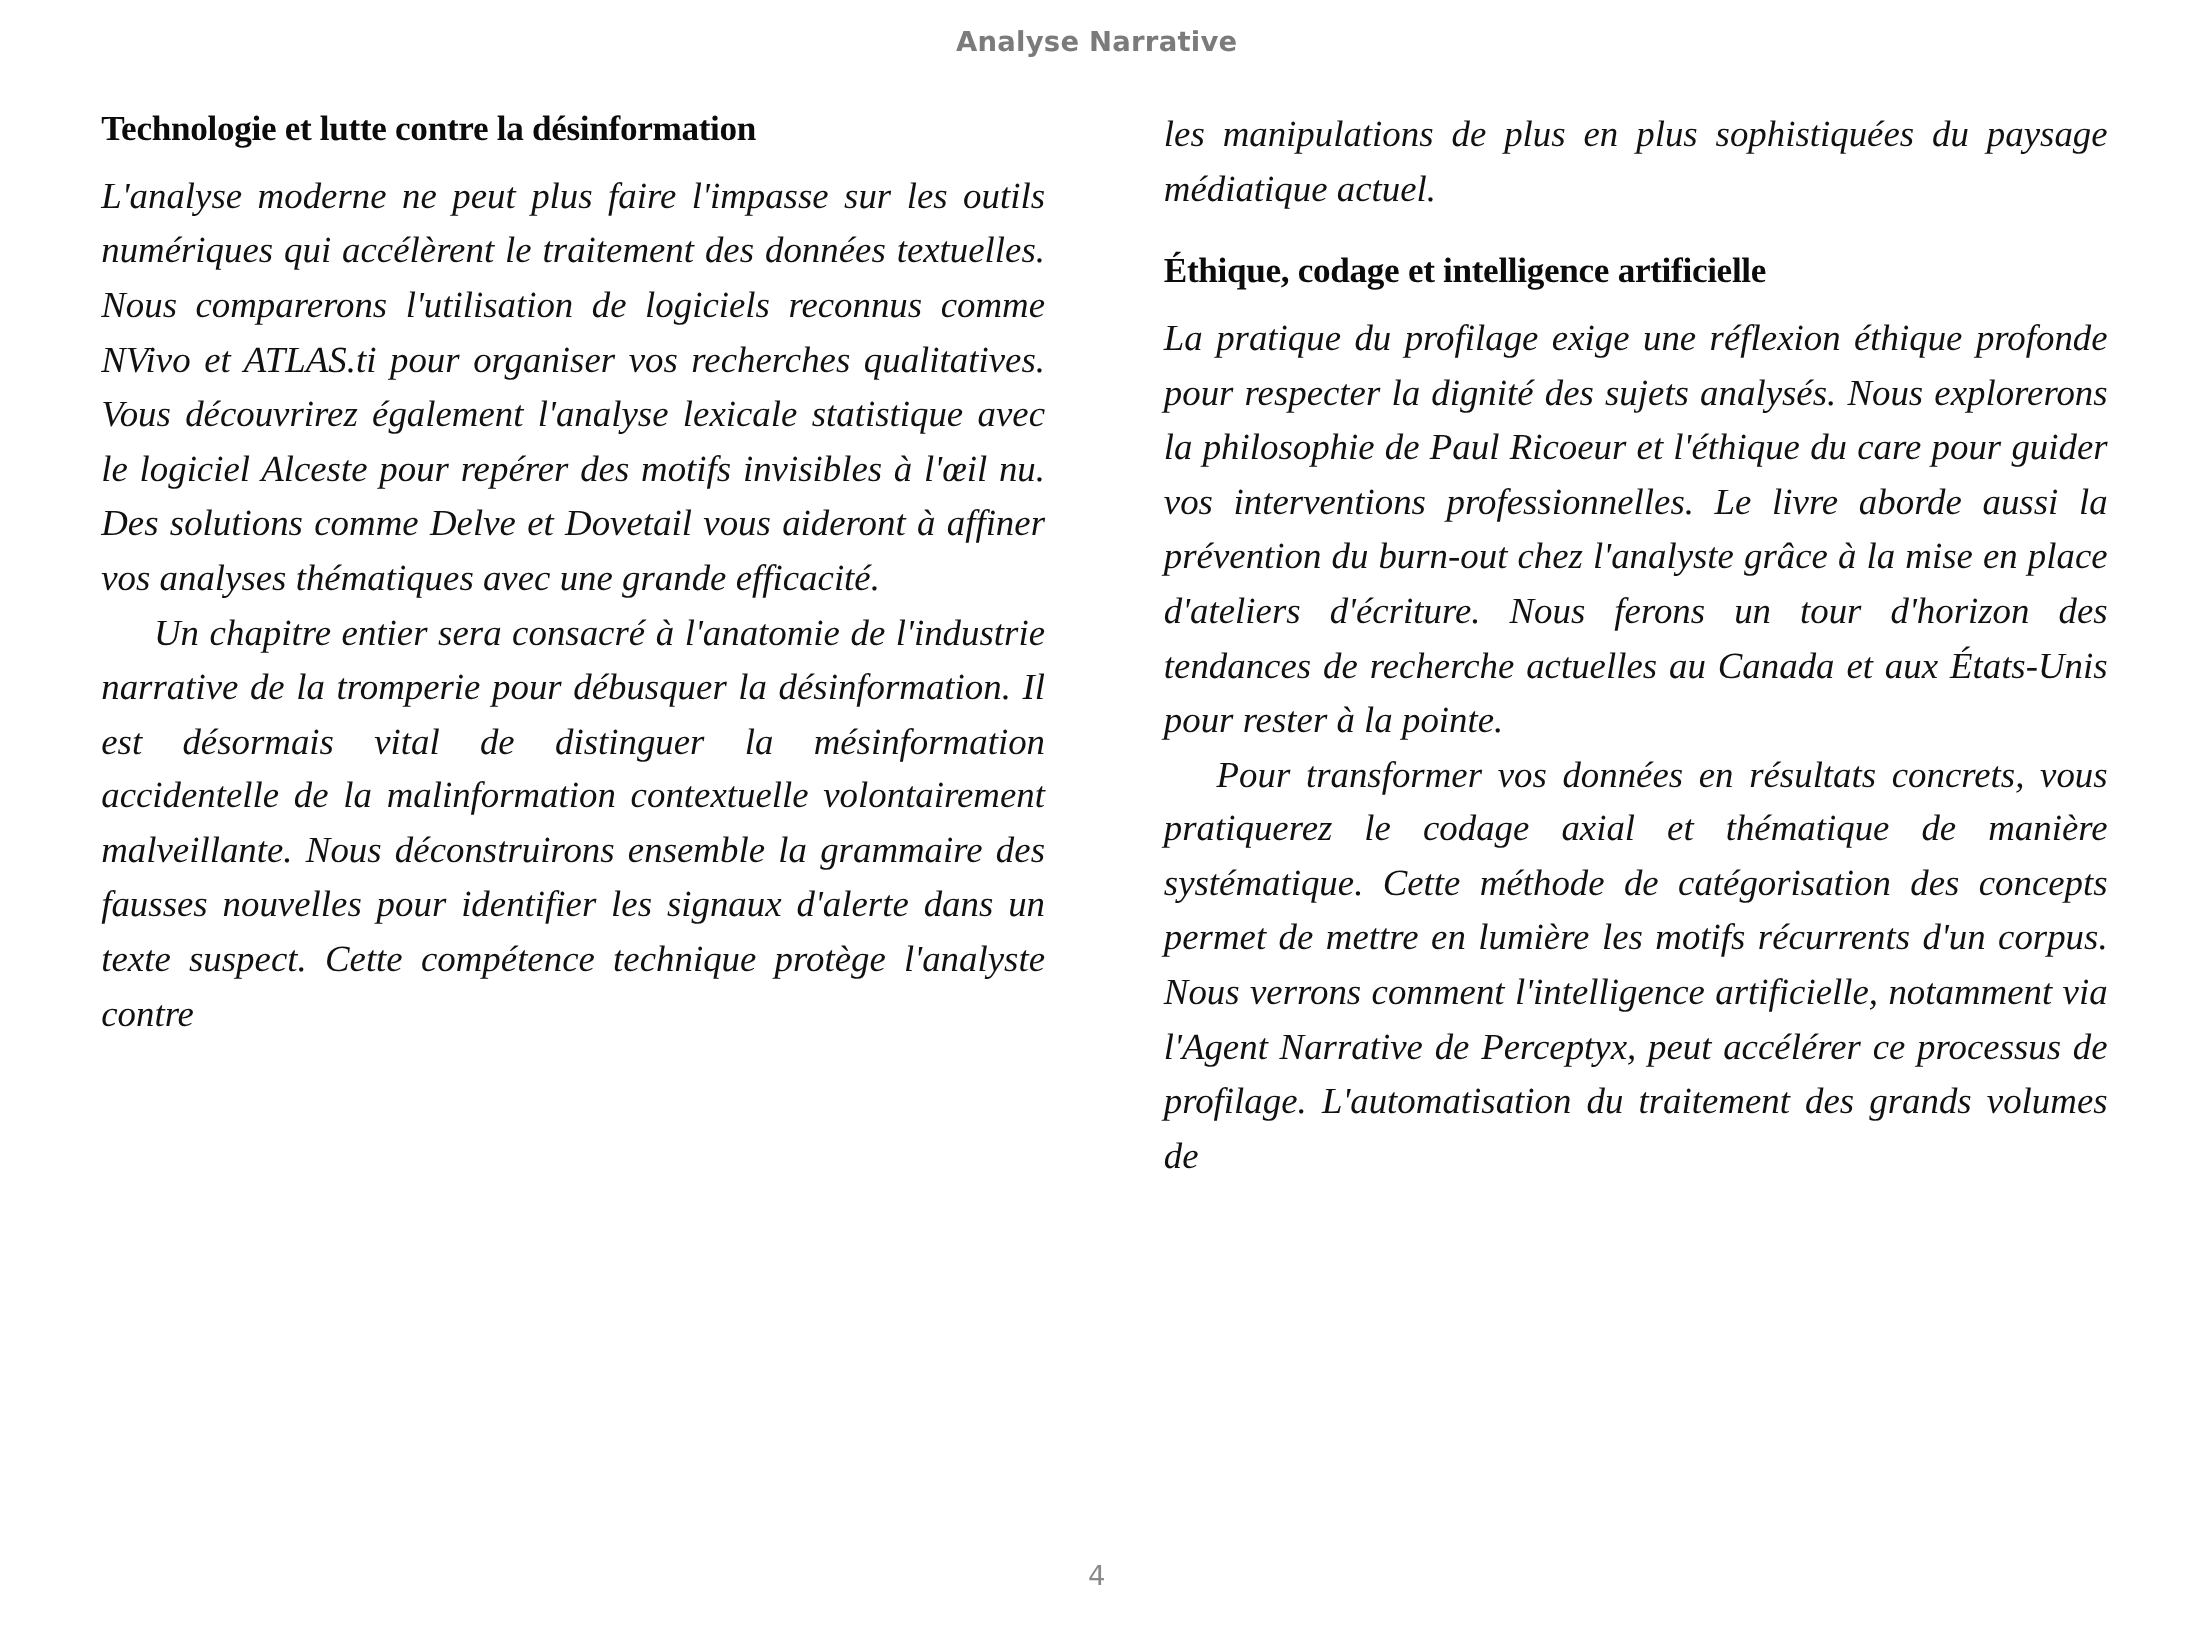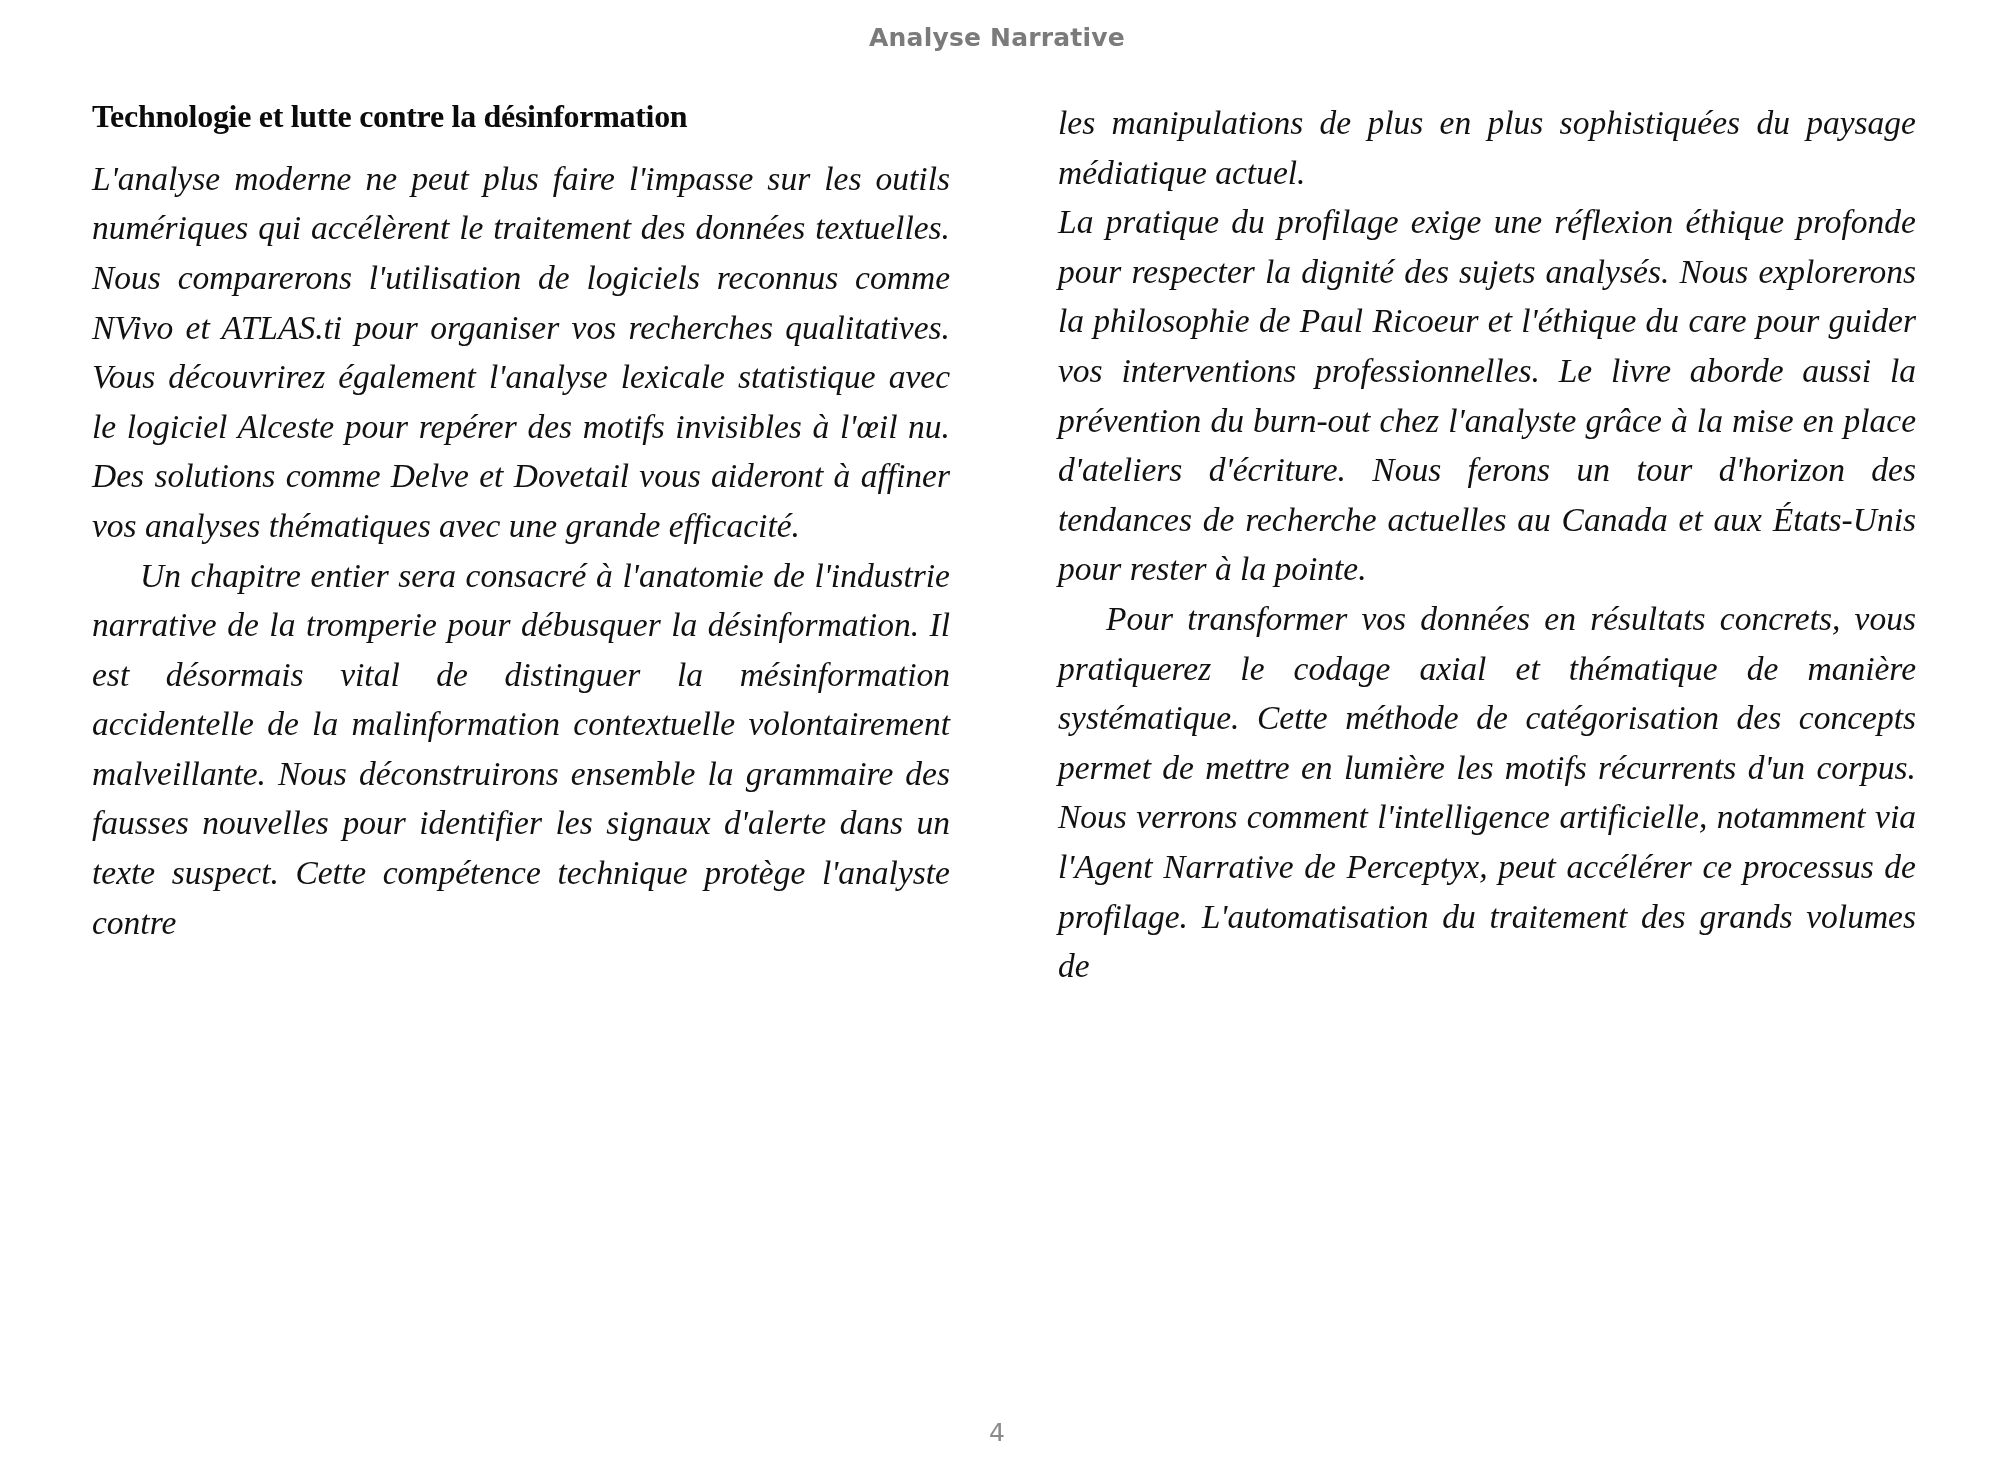--- a/index.html
+++ b/index.html
@@ -115,20 +115,21 @@
   <div class="content">
 
     <div class="column">
       <h2 class="section-heading">Technologie et lutte contre la désinfor­mation</h2>
       <p class="body-text">L'analyse moderne ne peut plus faire l'impasse sur les outils numériques qui accélèrent le traite­ment des données textuelles. Nous comparerons l'utilisation de logiciels reconnus comme NVivo et ATLAS.ti pour organiser vos recherches qualita­tives. Vous découvrirez également l'analyse lexi­cale statistique avec le logiciel Alceste pour repérer des motifs invisibles à l'œil nu. Des solu­tions comme Delve et Dovetail vous aideront à affiner vos analyses thématiques avec une grande efficacité.</p>
       <p class="body-text indented">Un chapitre entier sera consacré à l'anatomie de l'industrie narrative de la tromperie pour débusquer la désinformation. Il est désormais vital de distinguer la mésinformation accidentelle de la malinformation contextuelle volontairement malveillante. Nous déconstruirons ensemble la grammaire des fausses nouvelles pour identifier les signaux d'alerte dans un texte suspect. Cette compétence technique protège l'analyste contre</p>
     </div>
 
     <div class="column">
       <p class="body-text">les manipulations de plus en plus sophistiquées du paysage médiatique actuel.</p>
+      <h2 class="section-heading second">Éthique, codage et intelligence artificielle</h2>
       <p class="body-text">La pratique du profilage exige une réflexion éthique profonde pour respecter la dignité des sujets analysés. Nous explorerons la philosophie de Paul Ricoeur et l'éthique du care pour guider vos interventions professionnelles. Le livre aborde aussi la prévention du burn-out chez l'analyste grâce à la mise en place d'ateliers d'écriture. Nous ferons un tour d'horizon des tendances de recherche actuelles au Canada et aux États-Unis pour rester à la pointe.</p>
       <p class="body-text indented">Pour transformer vos données en résultats concrets, vous pratiquerez le codage axial et thé­matique de manière systématique. Cette méthode de catégorisation des concepts permet de mettre en lumière les motifs récurrents d'un corpus. Nous verrons comment l'intelligence artificielle, notamment via l'Agent Narrative de Perceptyx, peut accélérer ce processus de profilage. L'auto­matisation du traitement des grands volumes de</p>
     </div>
 
   </div>
 
   <footer class="page-footer">
     <span class="folio">4</span>
   </footer>
 

